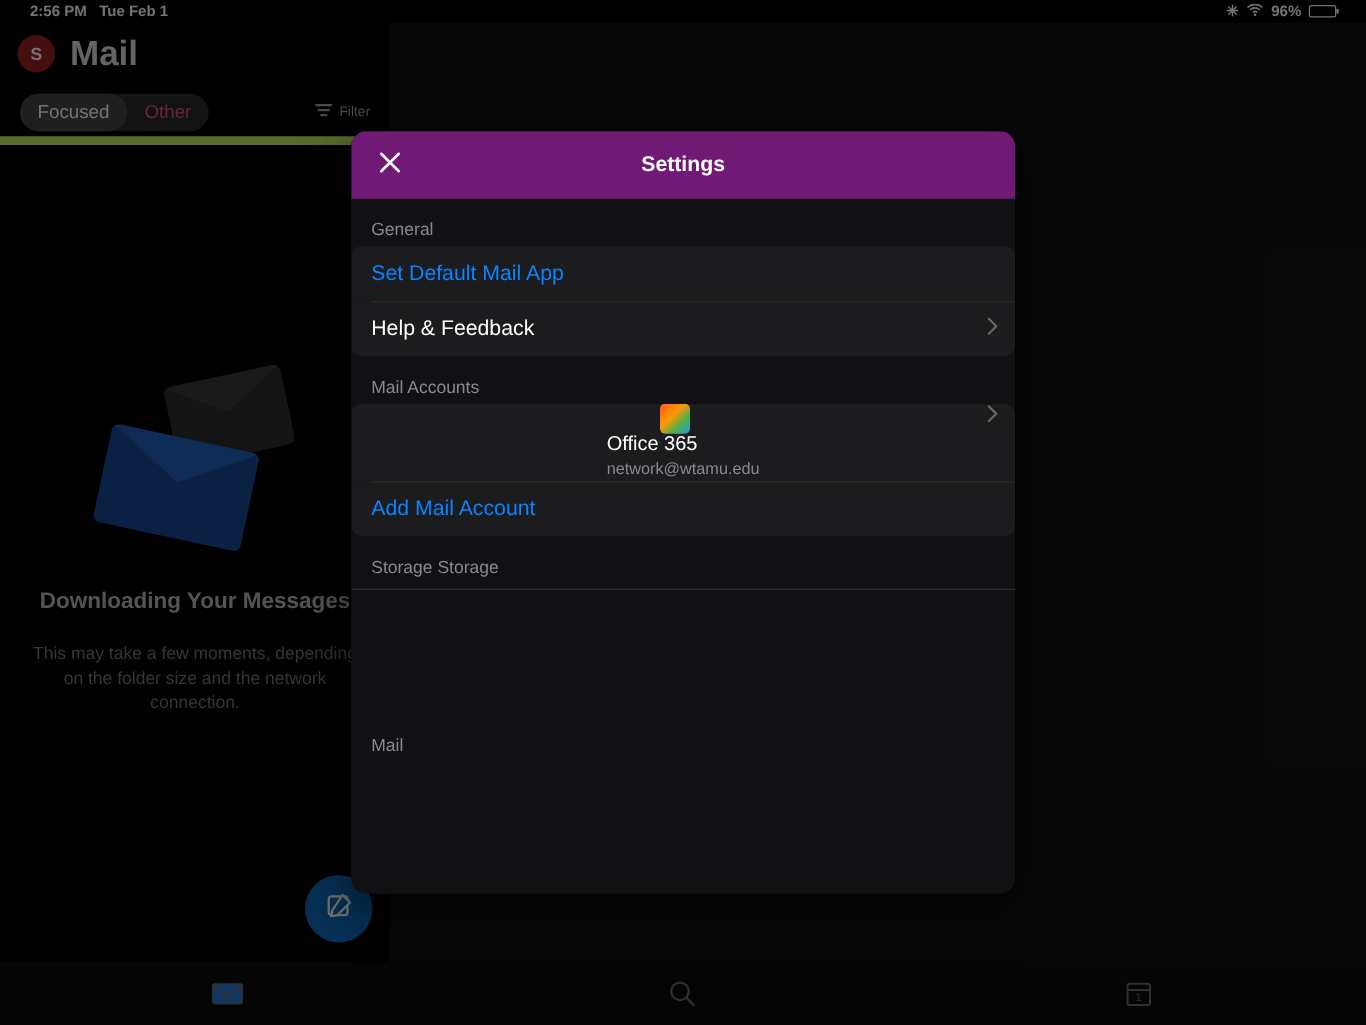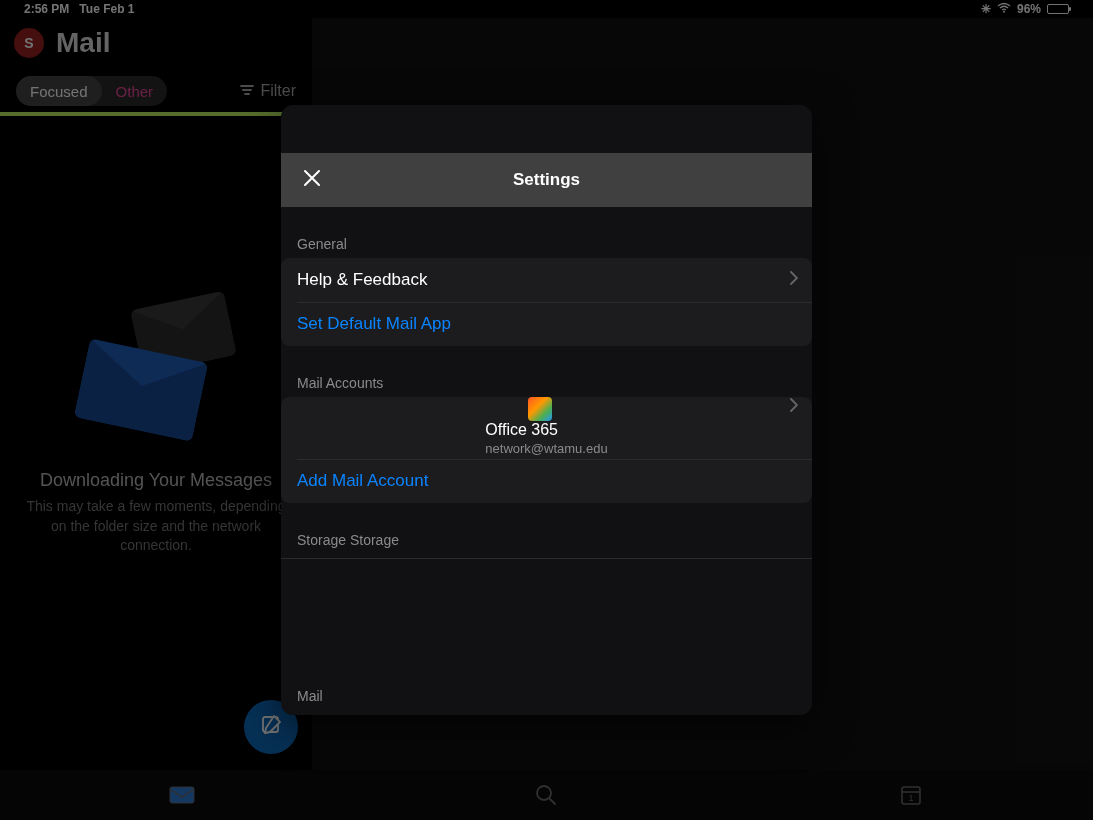--- a/index.html
+++ b/index.html
@@ -16,55 +16,55 @@
   
   .bg { position: absolute; inset: 0; }
   .bg-dim { position: absolute; inset: 0; background: rgba(0,0,0,0.55); pointer-events: none; }
 
   
   .header { position: absolute; top: 18px; left: 0; right: 0; height: 50px; display: flex; align-items: center; padding: 0 14px; }
   .avatar { width: 30px; height: 30px; border-radius: 50%; background: #922; color: #fff; display: flex; align-items: center; justify-content: center; font-size: 14px; font-weight: 600; }
   .inbox-title { font-size: 28px; font-weight: 700; margin-left: 12px; color: #ddd; }
 
   
-  .toolbar { position: absolute; top: 70px; left: 0; width: 312px; height: 46px; display: flex; align-items: center; justify-content: space-between; padding: 0 16px; border-bottom: 4px solid #bef264; gap: 12px; }
+  .toolbar { position: absolute; top: 70px; left: 0; width: 312px; height: 46px; display: flex; align-items: center; justify-content: space-between; padding: 0 16px; border-bottom: 7px solid #bef264; gap: 12px; }
   .seg { background: #2a2a2c; border-radius: 18px; height: 30px; display: flex; align-items: center; }
   .seg .btn { padding: 0 14px; height: 30px; display: flex; align-items: center; font-size: 15px; color: #ec4899; border-radius: 18px; }
   .seg .btn.active { background: #454548; color: #fff; }
-  .filter { display: flex; align-items: center; gap: 6px; color: #aaa; font-size: 16px; }
+  .filter { display: flex; align-items: center; gap: 6px; color: #aaa; font-size: 11px; }
 
   
   .emptystate { position: absolute; top: 300px; left: 0; width: 312px; text-align: center; color: #888; }
   .envelope-wrap { position: relative; width: 170px; height: 130px; margin: 0 auto 40px; }
   .env-back { position: absolute; top: 0; right: 10px; width: 95px; height: 65px; background: #3a3a3c; transform: rotate(-12deg); border-radius: 6px; }
   .env-back::before { content:""; position:absolute; inset:0; clip-path: polygon(0 0, 50% 45%, 100% 0, 100% 100%, 0 100%); background:#2e2e30; border-radius:6px;}
   .env-front { position: absolute; bottom: 0; left: 10px; width: 120px; height: 80px; background: #1f5fbf; transform: rotate(12deg); border-radius: 6px; }
   .env-front::before { content:""; position:absolute; inset:0; clip-path: polygon(0 0, 50% 45%, 100% 0, 100% 100%, 0 100%); background:#194a94; border-radius:6px;}
-  .emptystate h3 { font-size: 18px; font-weight: 400; color: #bbb; margin-bottom: 6px; }
+  .emptystate h3 { font-size: 18px; font-weight: 700; color: #bbb; margin-bottom: 22px; }
   .emptystate p { font-size: 14px; color: #777; padding: 0 20px; line-height: 1.4; }
 
   
   .fab { position: absolute; left: 244px; top: 700px; width: 54px; height: 54px; border-radius: 50%; background: #0f6cbd; display:flex; align-items:center; justify-content:center; }
 
   
   .right-pane { position: absolute; top: 18px; left: 312px; right: 0; bottom: 50px; background: #111113; }
 
   
   .tabbar { position: absolute; bottom: 0; left: 0; right: 0; height: 50px; background: #0c0c0e; display: flex; }
   .tabbar .tab { flex: 1; display: flex; align-items: center; justify-content: center; }
   .tabbar svg.active path, .tabbar svg.active rect { fill: #2e7cd6; }
   .tabbar svg path, .tabbar svg circle, .tabbar svg rect { stroke: #6a6a6e; }
 
   
   .modal { position: absolute; top: 105px; left: 281px; width: 531px; height: 610px; background: #111113; border-radius: 12px; overflow: hidden; box-shadow: 0 10px 40px rgba(0,0,0,0.6); }
-  .modal-header { height: 54px; background: #404040; display: flex; align-items: center; position: relative; margin-top: 48px; }
+  .modal-header { height: 54px; background: #701a75; display: flex; align-items: center; position: relative; }
   .modal-header .close { position: absolute; left: 16px; width: 30px; height: 30px; display:flex; align-items:center; justify-content:center; }
   .modal-header .title { flex: 1; text-align: center; font-size: 17px; font-weight: 600; }
 
-  .section-label { padding: 29px 16px 6px; font-size: 14px; color: #8a8a8e; }
+  .section-label { padding: 16px 16px 6px; font-size: 14px; color: #8a8a8e; }
   .row { background: #1c1c1e; min-height: 44px; display: flex; align-items: center; padding: 0 16px; font-size: 17px; position: relative; }
   .row + .row::before { content:""; position:absolute; top:0; left:16px; right:0; height:1px; background:#2b2b2d; }
   .row.tall { min-height: 62px; flex-direction: column; }
   .row .chev { position: absolute; right: 14px; color: #666; }
   .row.link { color: #0a84ff; }
   .acct-icon { width: 24px; height: 24px; margin-right: 14px; border-radius: 4px; background: linear-gradient(135deg,#ff5722,#ff9800 40%,#4caf50 70%,#2196f3); }
   .acct-text .name { font-size: 16px; }
   .acct-text .email { font-size: 13px; color: #8a8a8e; margin-top: 2px; }
 
   .group-1 .row:first-child { border-top-left-radius: 8px; border-top-right-radius: 8px; }
@@ -173,30 +173,30 @@
           <svg width="18" height="18" viewBox="0 0 18 18">
               <path d="M2 2 L16 16 M16 2 L2 16" stroke="#fff" stroke-width="2" stroke-linecap="round"></path>
             </svg>
         </span>
       </div>
       <div class="title">Settings</div>
     </div>
 
     <div class="section-label">General</div>
     <div class="group-1">
+      <div class="row link">
+        <span>Set Default Mail App</span>
+      </div>
       <div class="row">
         <span>Help &amp; Feedback</span>
         <span class="chev">
           <svg width="8" height="14" viewBox="0 0 8 14">
               <path d="M1 1 L7 7 L1 13" stroke="#666" fill="none" stroke-width="1.8" stroke-linecap="round"></path>
             </svg>
         </span>
-      </div>
-      <div class="row link">
-        <span>Set Default Mail App</span>
       </div>
     </div>
 
     <div class="section-label">Mail Accounts</div>
     <div class="group-1">
       <div class="row tall">
         <div class="acct-icon"></div>
         <div class="acct-text">
           <div class="name">Office 365</div>
           <div class="email">network@wtamu.edu</div>

